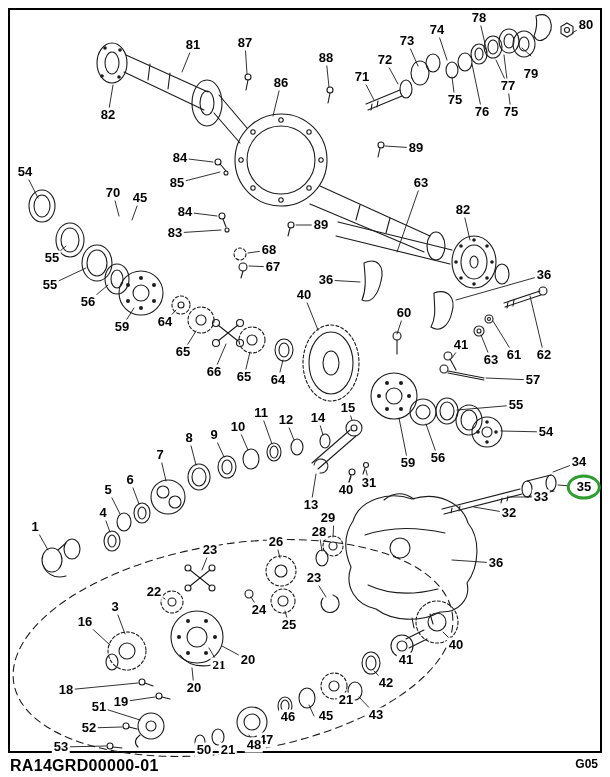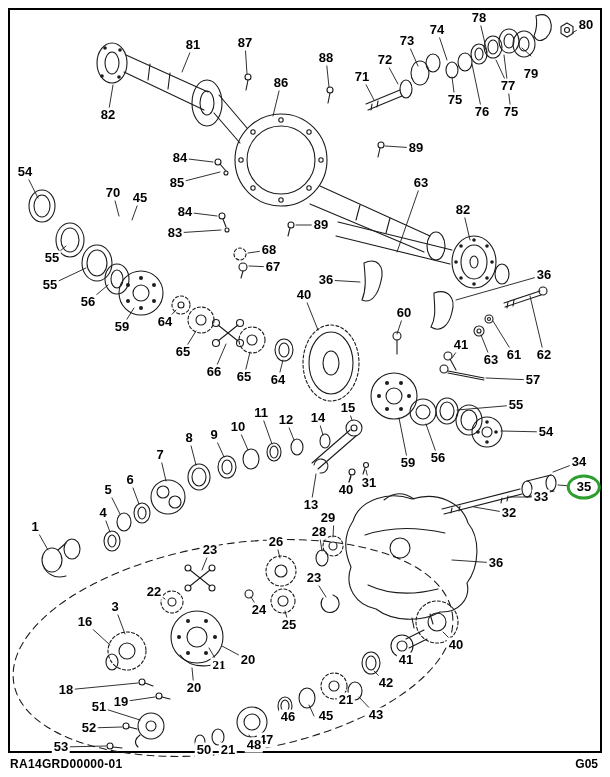--- a/index.html
+++ b/index.html
@@ -14,21 +14,21 @@
   #sketch .gear { stroke-dasharray:3 2.2; }
   #sketch .dashed-ellipse { stroke-dasharray:7 5; stroke-width:1.1; }
   #sketch .leader { stroke:#1b1b1b; stroke-width:0.9; }
   .callouts { position:absolute; left:0; top:0; width:610px; height:777px; }
   .callout {
     position:absolute; transform:translate(-50%,-50%);
     font-size:13px; font-weight:bold; color:#000;
     background:#fff; padding:0 2px; line-height:1.15; white-space:nowrap;
   }
   .callout.highlighted { border:3px solid #2e9e30; border-radius:50%; padding:2px 7px; z-index:5; }
-  .footer-left { position:absolute; left:10px; top:757px; font-size:12px; font-weight:bold; letter-spacing:0.3px; }
+  .footer-left { position:absolute; left:10px; top:757px; font-size:16px; font-weight:bold; letter-spacing:0.3px; }
   .footer-right { position:absolute; right:12px; top:757px; font-size:12px; font-weight:bold; }
 </style>
 </head>
 <body>
 
 <div class="page">
   <div class="frame"></div>
 
   <svg id="sketch" width="610" height="777" viewBox="0 0 610 777">
 

